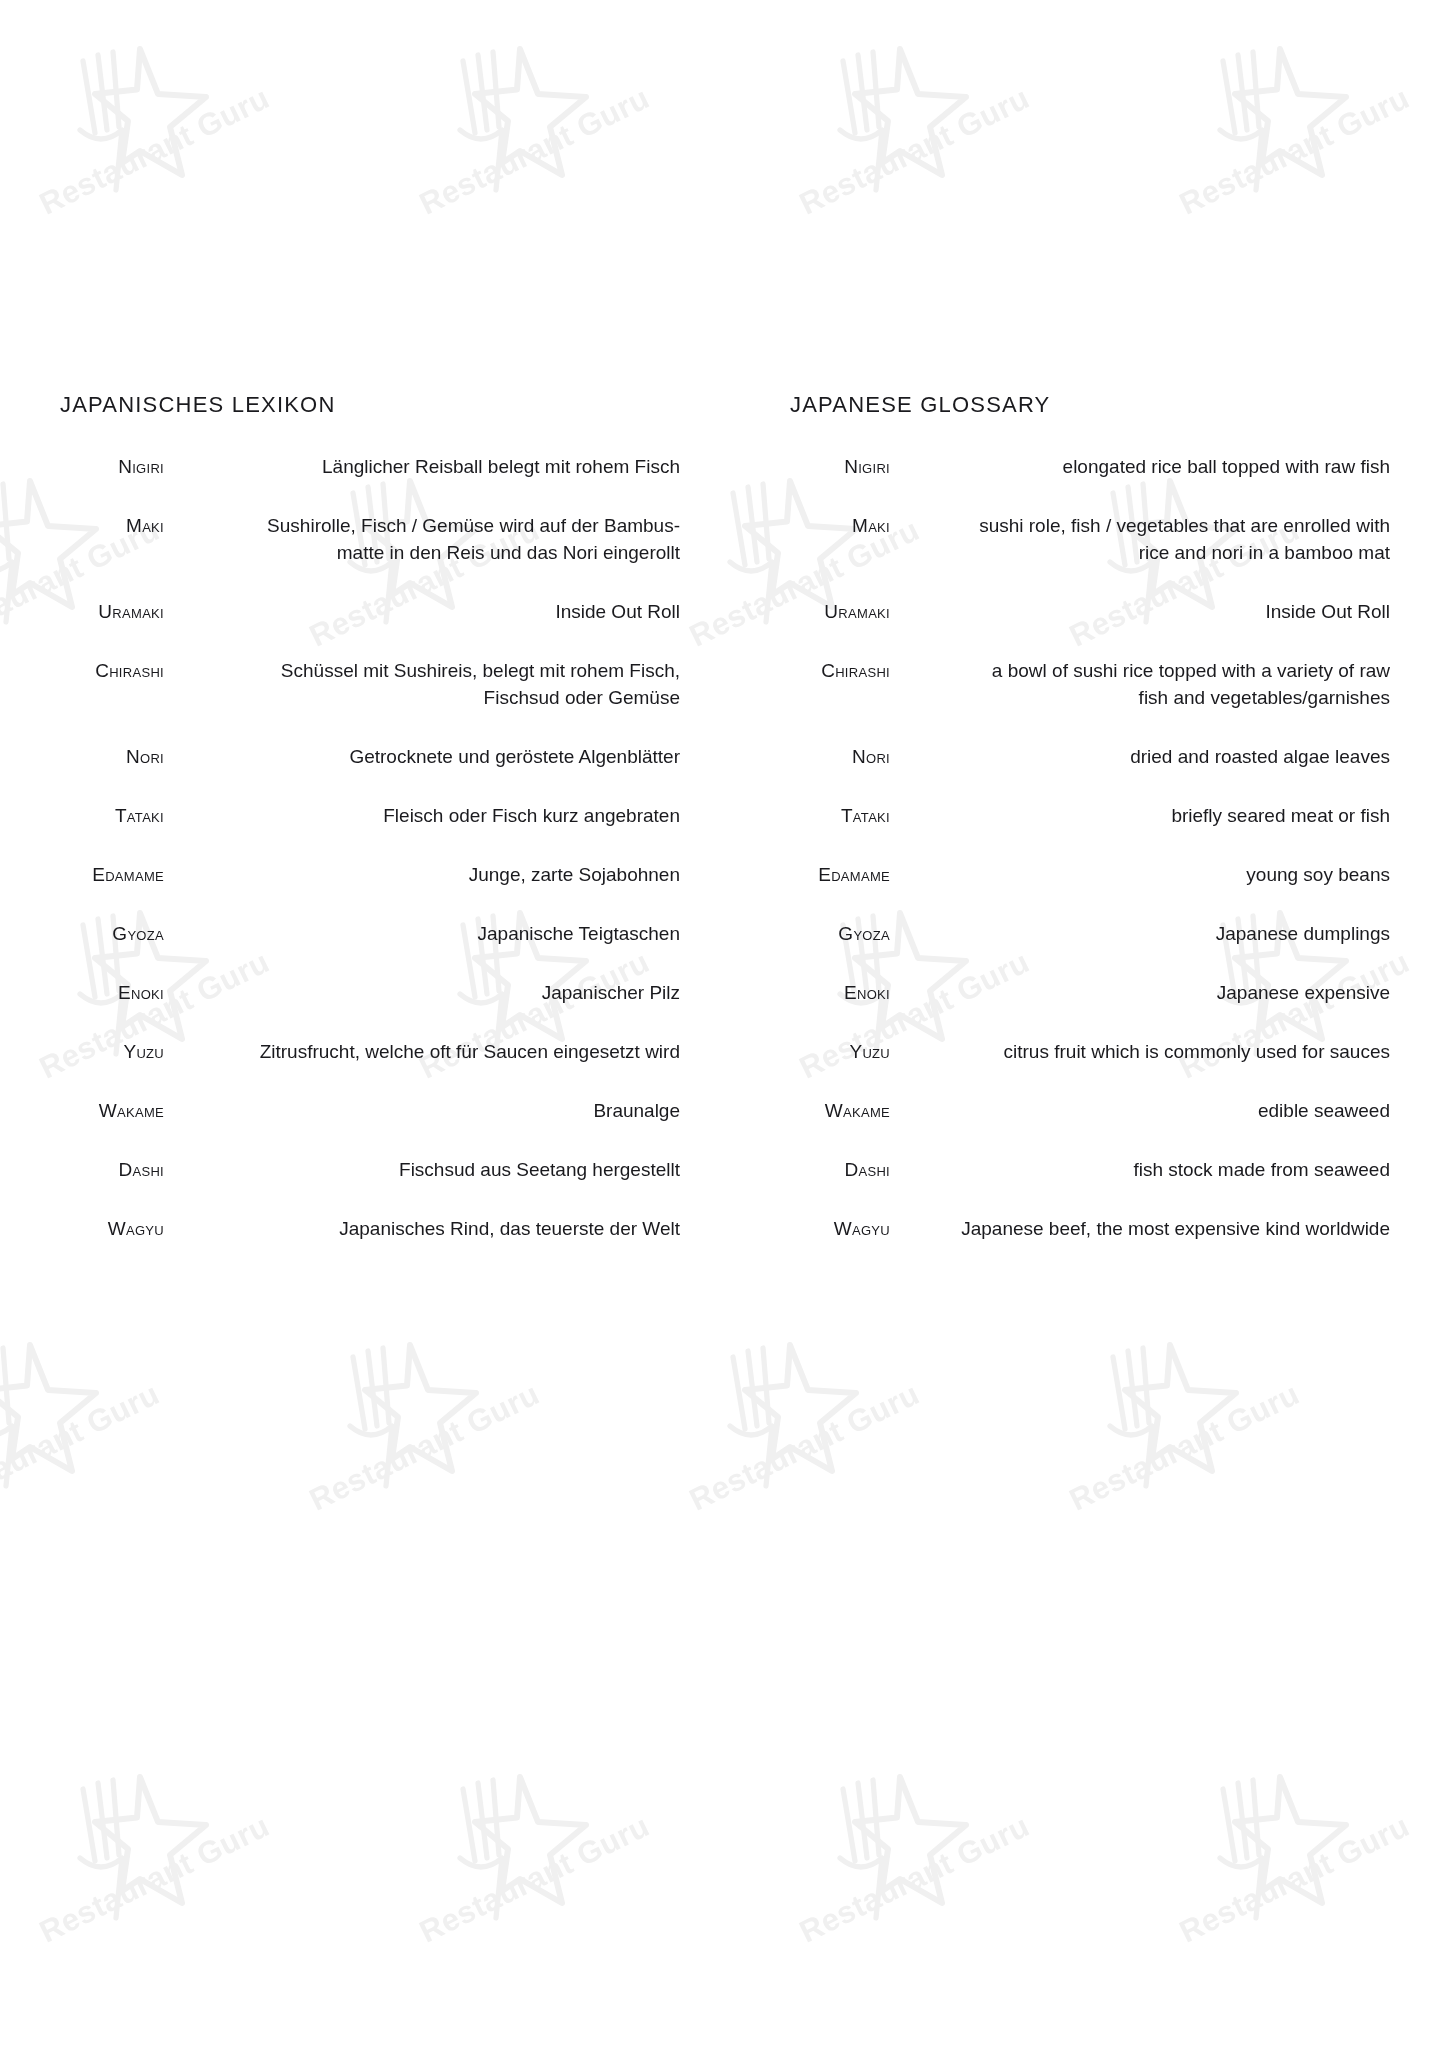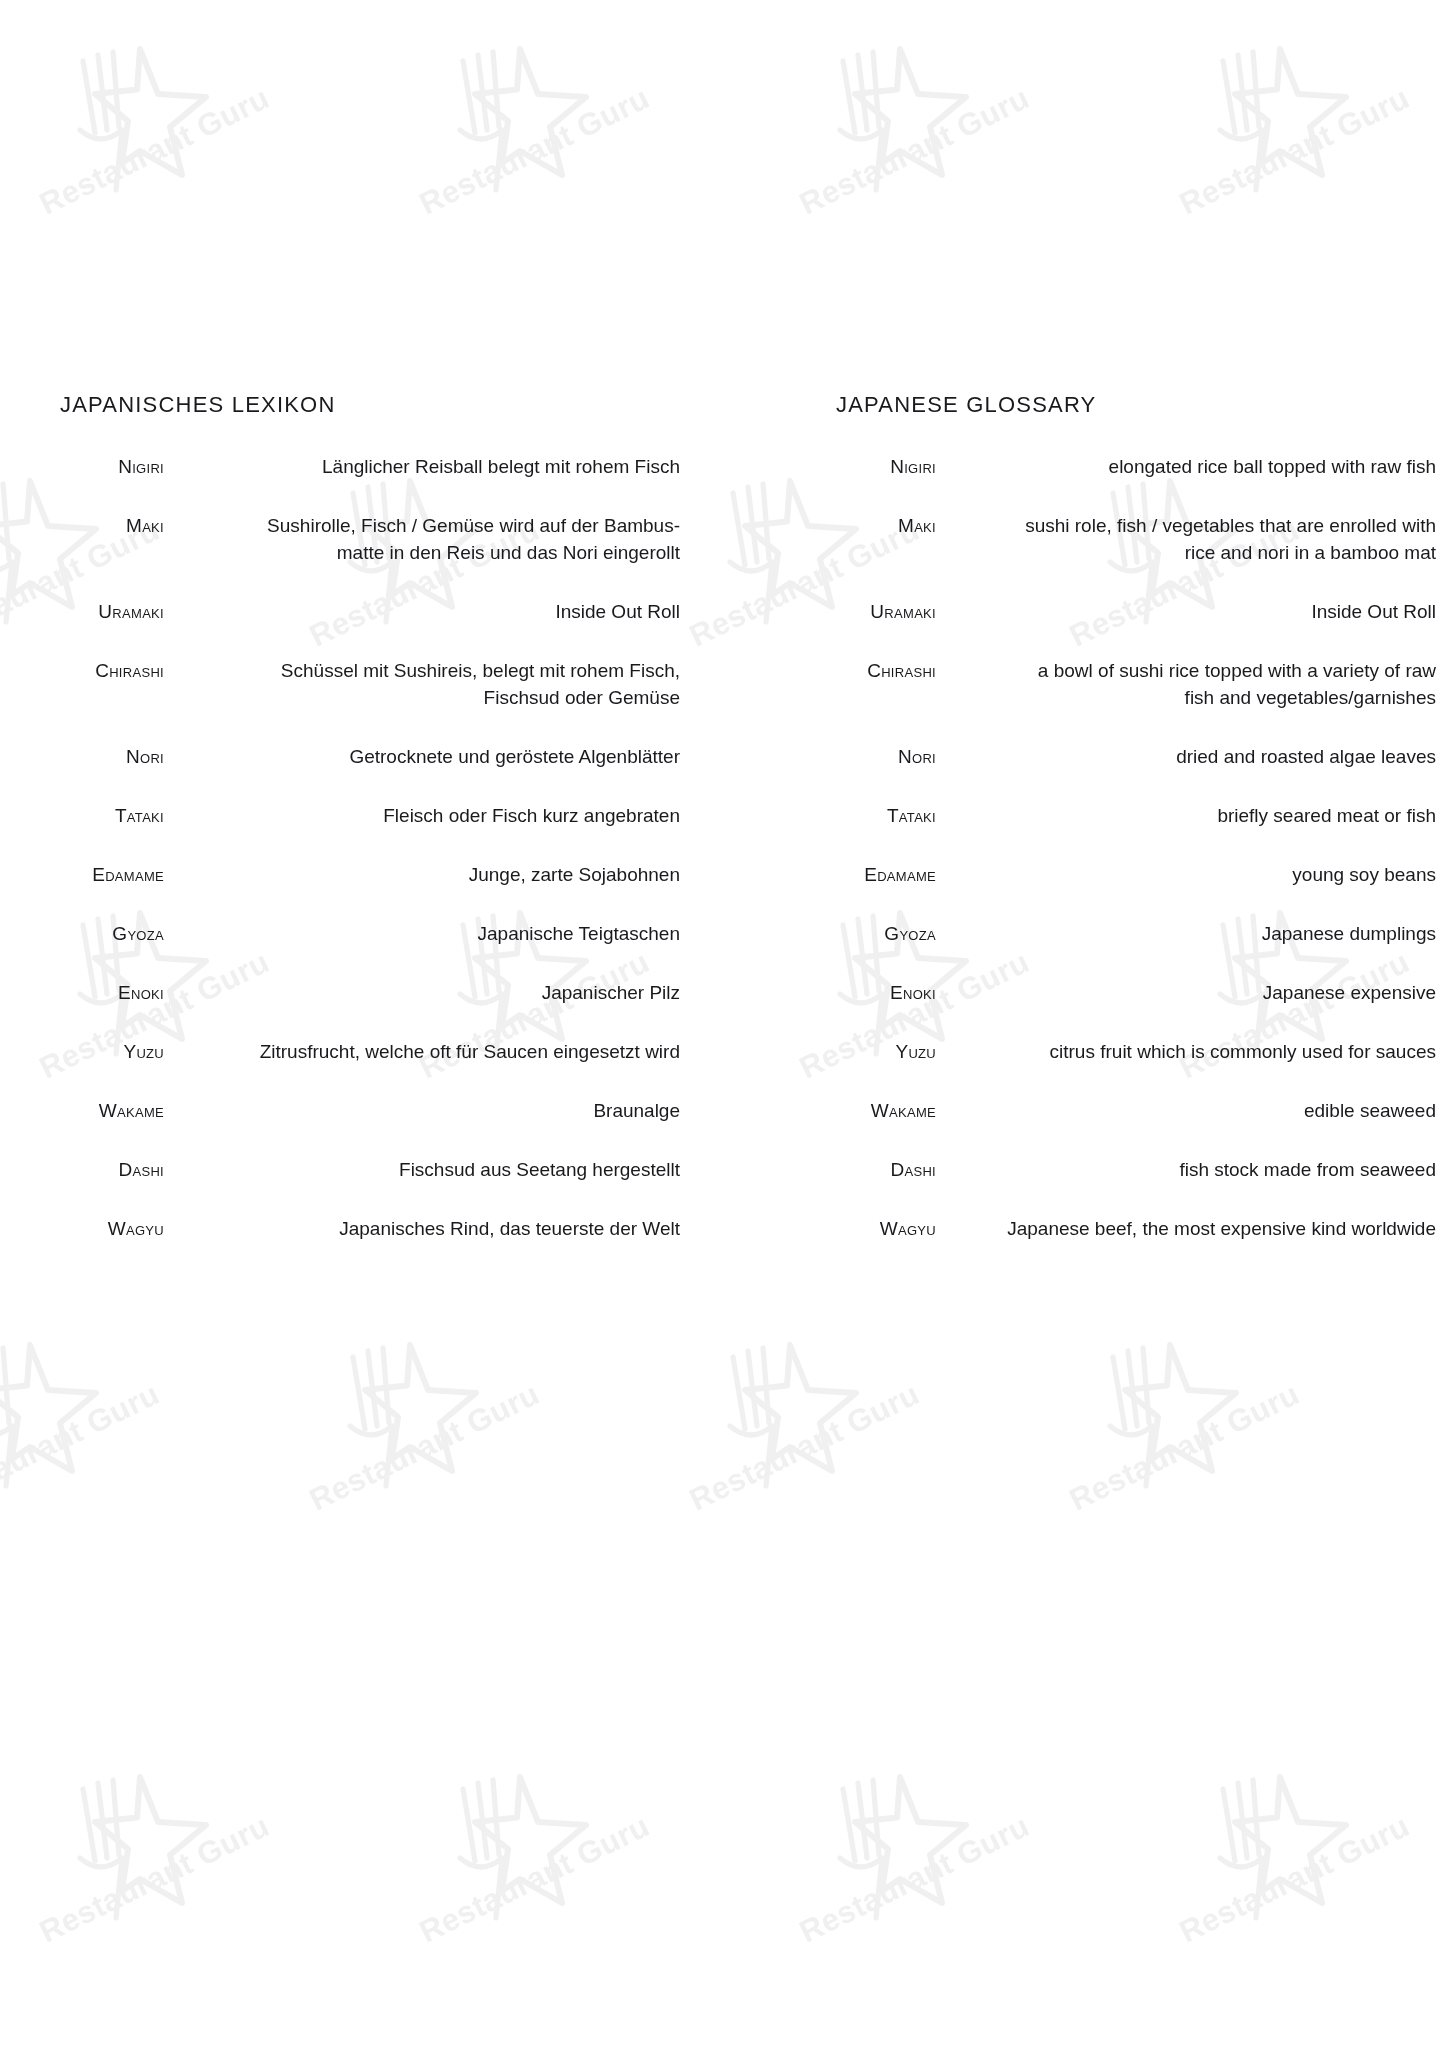--- a/index.html
+++ b/index.html
@@ -59,21 +59,21 @@
   
   #content {
     position: relative;
     z-index: 2;
   }
   .column {
     position: absolute;
     top: 392px;
   }
   #column-de { left: 60px;  width: 620px; }
-  #column-en { left: 836px; width: 600px; }
+  #column-en { left: 790px; width: 600px; }
 
   .col-title {
     font-size: 22px;
     font-weight: 400;
     letter-spacing: 1.2px;
     color: #1a1a1e;
     text-align: left;
     margin: 0 0 36px 0;
     white-space: nowrap;
   }

